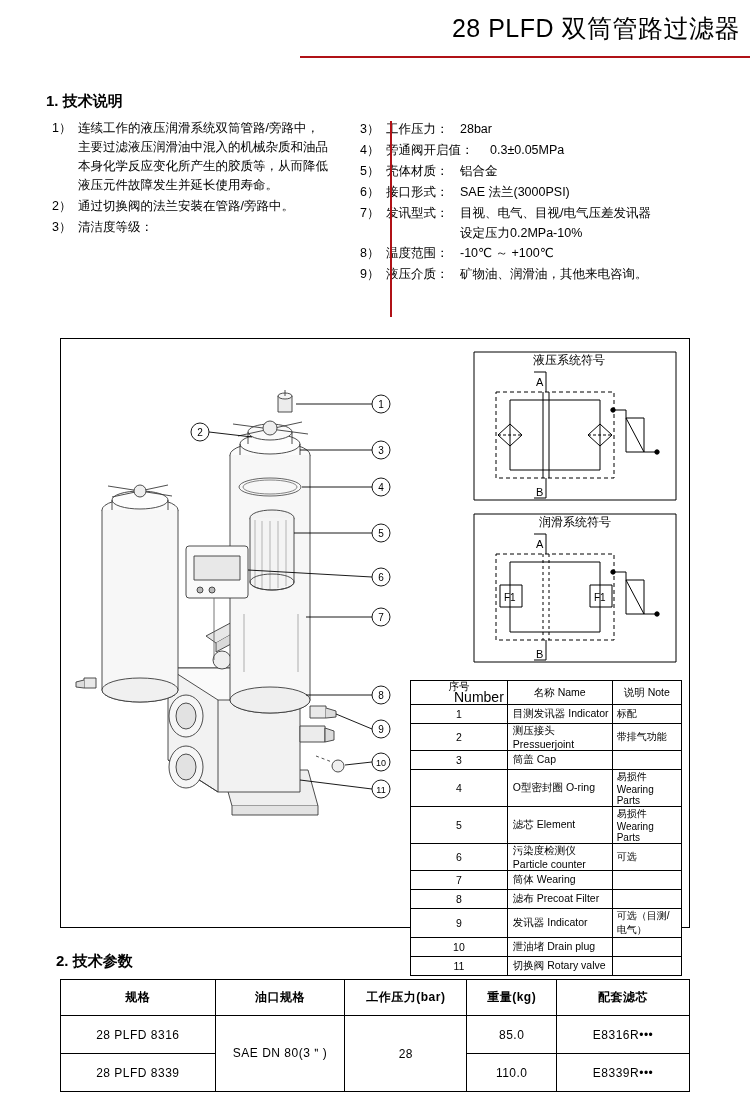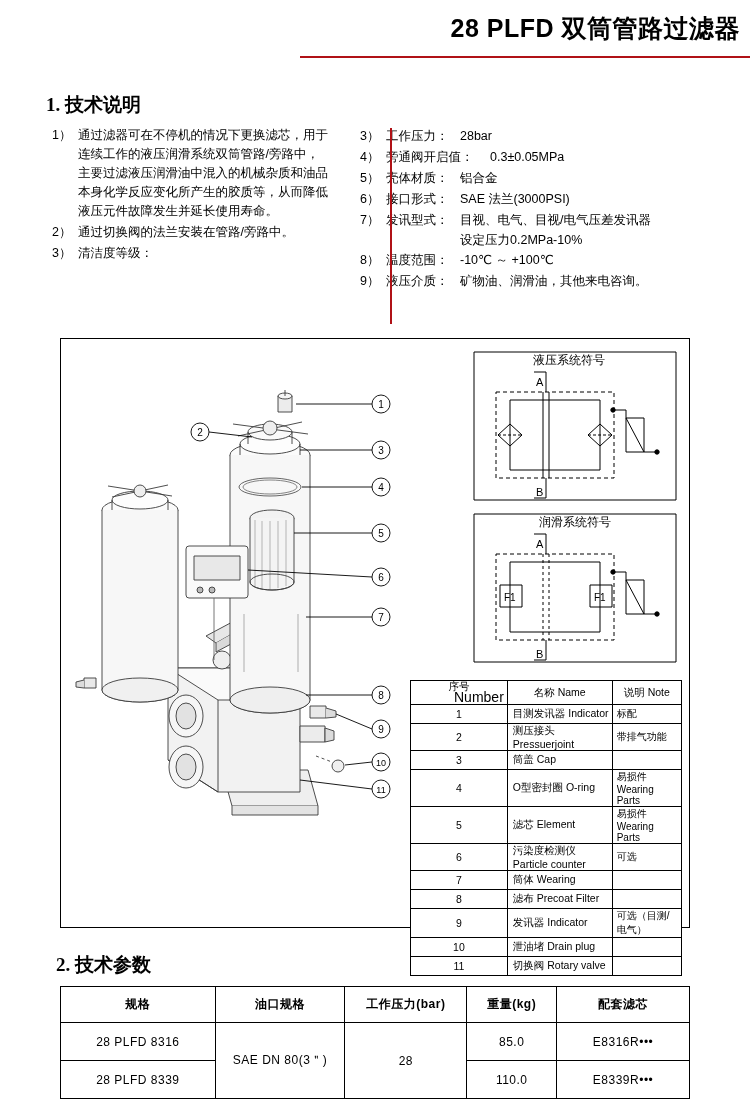--- a/index.html
+++ b/index.html
@@ -21,32 +21,31 @@
   .header-rule {
     position: absolute;
     left: 300px; right: 0; top: 56px;
     height: 2px;
     background: #b01116;
   }
   .header-title {
     position: absolute;
     right: 10px; top: 12px;
     font-size: 25px;
-    font-weight: bold;
+    font-weight: normal;
     letter-spacing: 0.5px;
     white-space: nowrap;
     text-align: right;
   }
 
   
   .sec-heading {
-    font-size: 19px;
+    font-size: 15px;
     font-weight: bold;
     margin: 0 0 8px 46px;
-    font-family: Liberation Serif, serif;
   }
 
   
   .tech-wrap {
     position: relative;
     margin: 30px 0 0 0;
     padding: 0 18px 0 0;
   }
   .tech-cols {
     display: flex;
@@ -164,21 +163,20 @@
   <div class="sec-heading">1. 技术说明</div>
 
   <div class="tech-cols">
     <div class="tech-divider"></div>
 
     <div class="tech-col-left">
 
       <div class="item">
         <span class="num">1）</span>
         <span class="txt">
-          <div>通过滤器可在不停机的情况下更换滤芯，用于</div>
           <div>连续工作的液压润滑系统双筒管路/旁路中，</div>
           <div>主要过滤液压润滑油中混入的机械杂质和油品</div>
           <div>本身化学反应变化所产生的胶质等，从而降低</div>
           <div>液压元件故障发生并延长使用寿命。</div>
         </span>
       </div>
 
       <div class="item">
         <span class="num">2）</span>
         <span class="txt">

